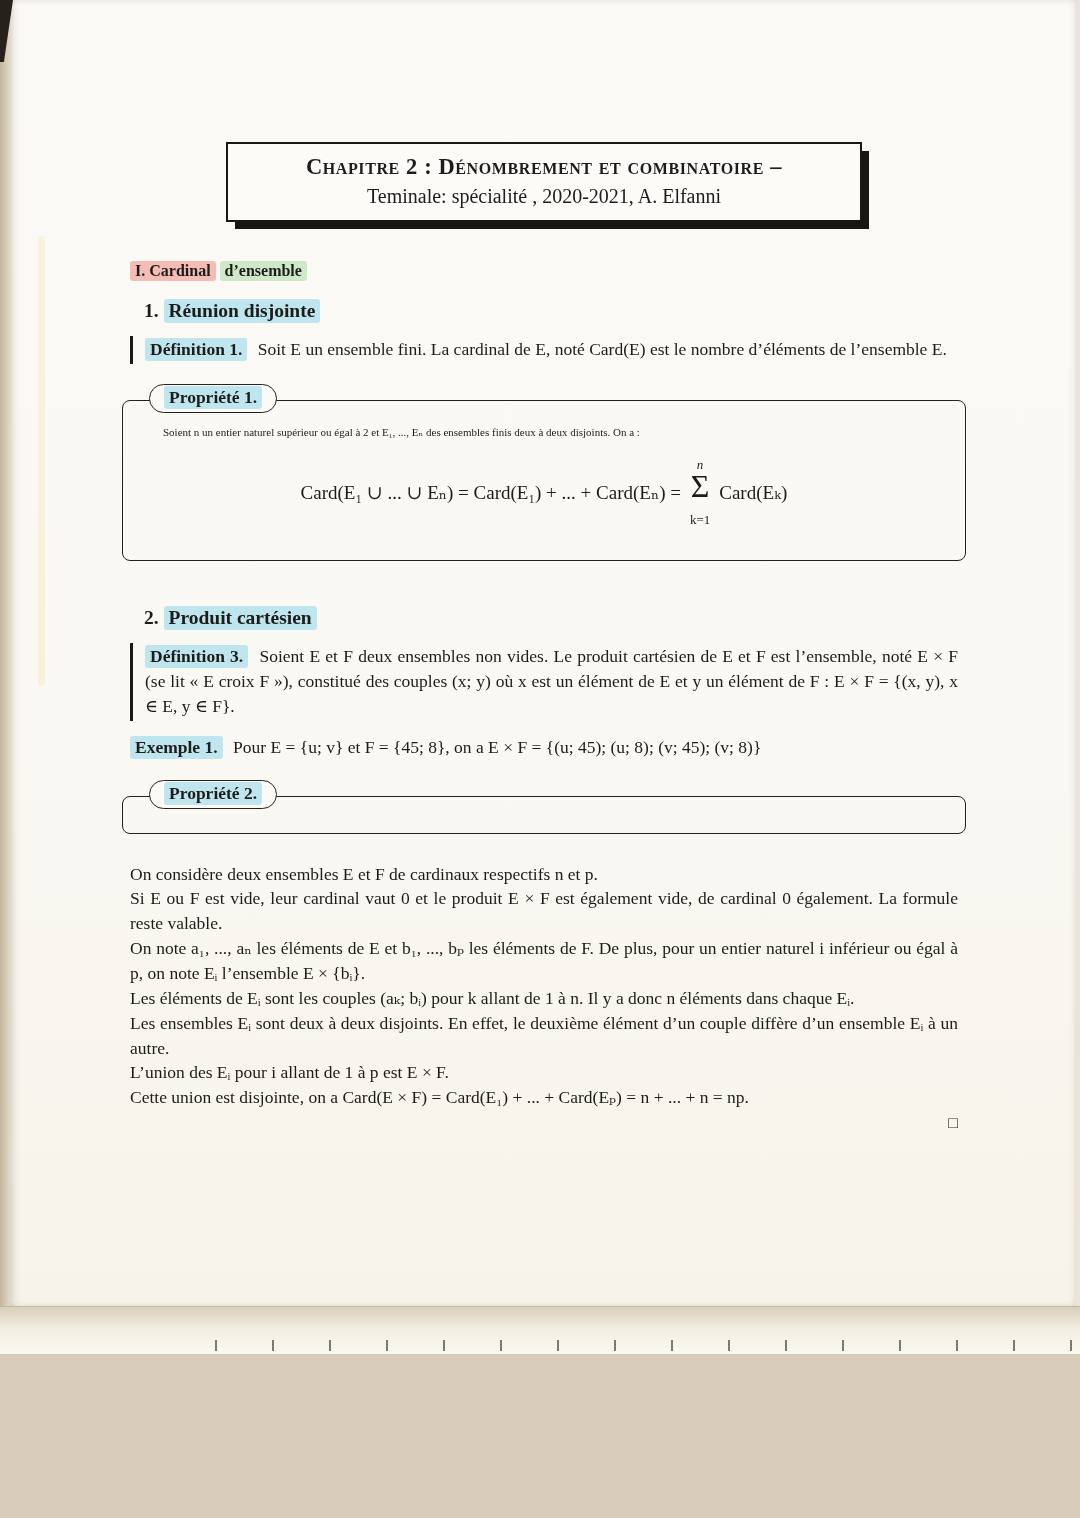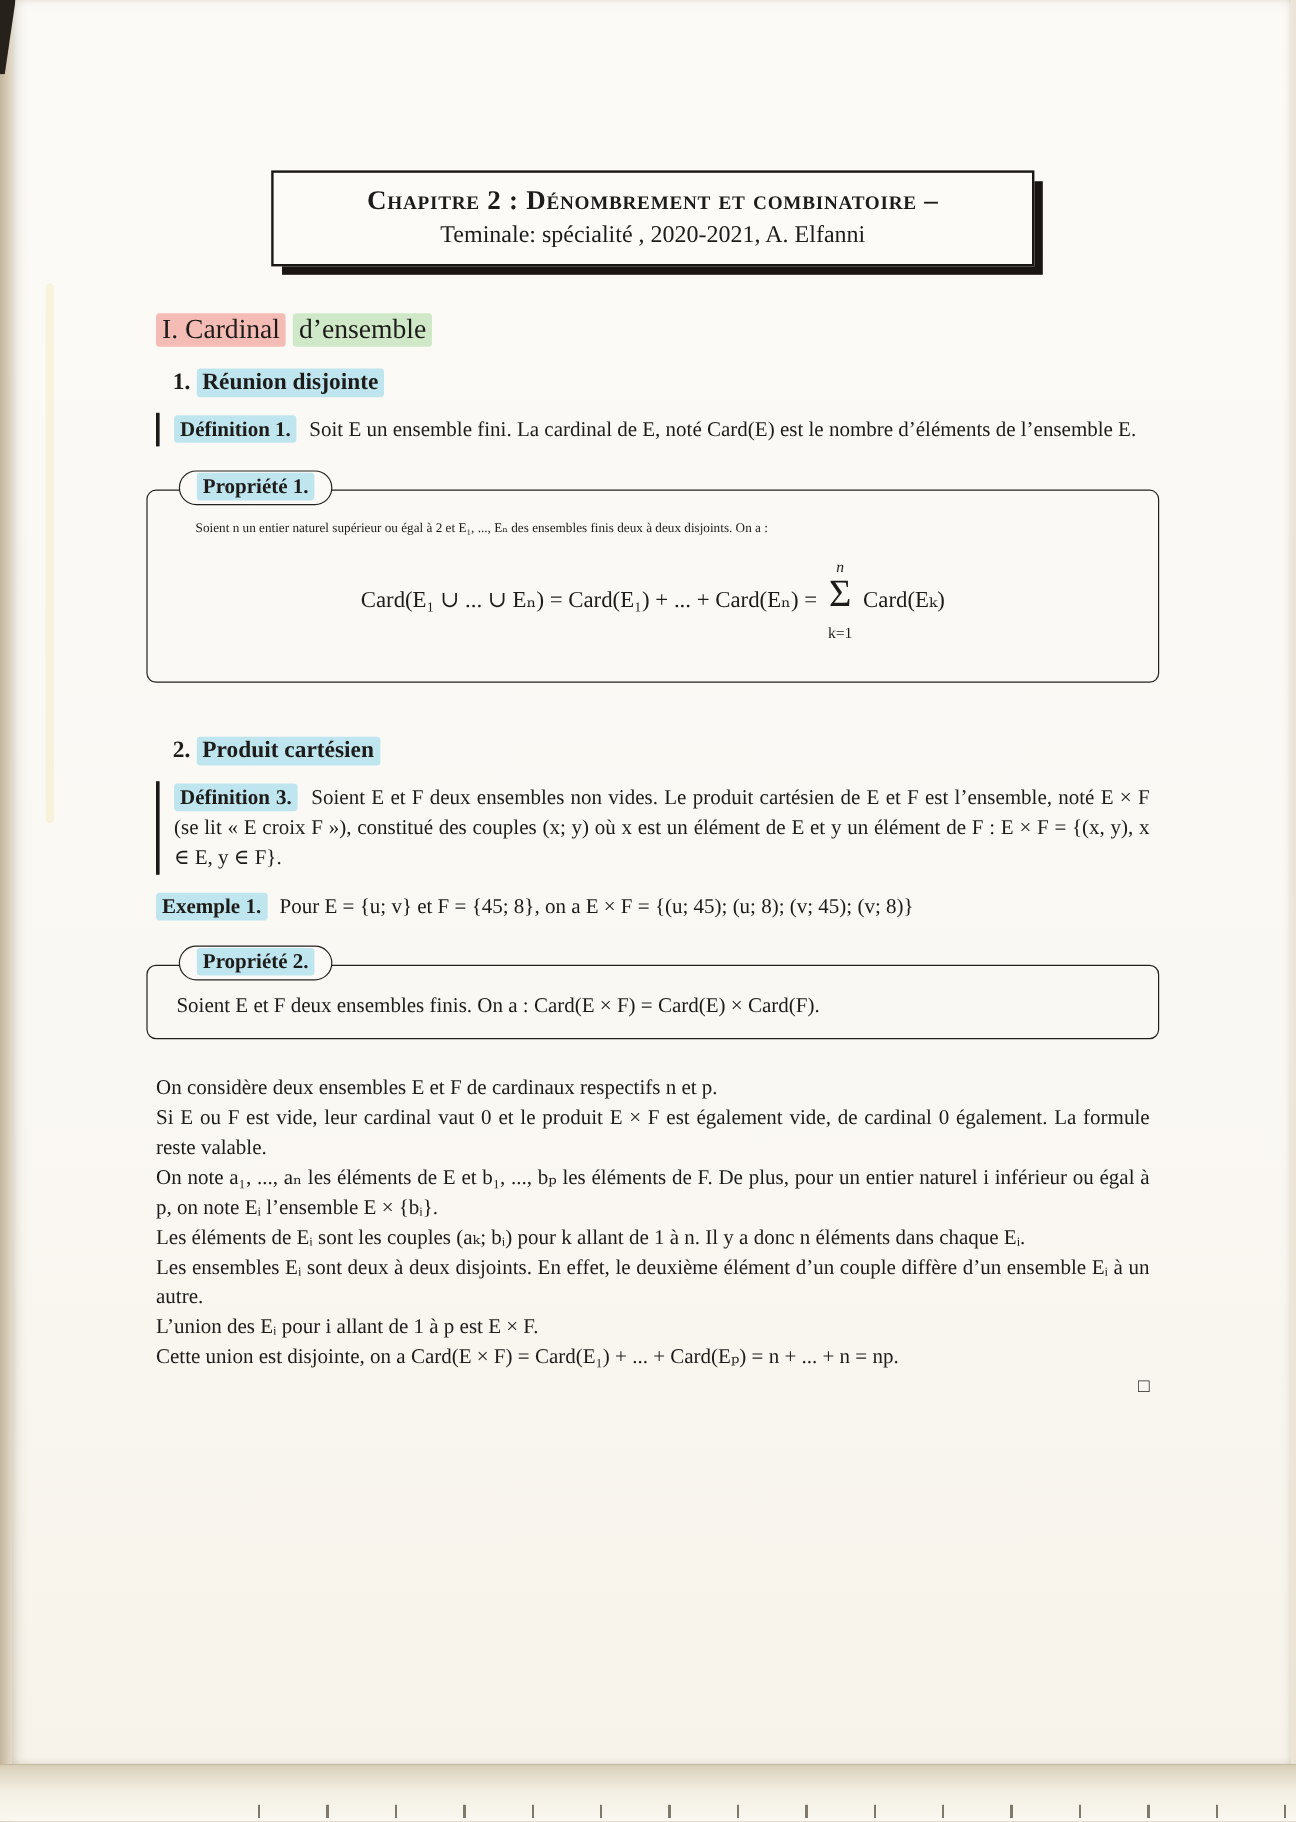--- a/index.html
+++ b/index.html
@@ -3,21 +3,21 @@
 <meta charset="utf-8">
 <style>
   * { margin:0; padding:0; box-sizing:border-box; }
   html,body { width:1080px; height:1518px; }
   body {
     font-family:"Liberation Serif","DejaVu Serif",serif;
     color:#1d1c1a;
     background:#d8cdbb;
   }
   .canvas {
-    position:relative; width:1080px; height:1518px; overflow:hidden;
+    position:relative; width:1080px; height:1354px; overflow:hidden;
     background:linear-gradient(90deg,#c3b59e 0,#e0d6c3 9px,#ece5d7 14px,#ece5d7 100%);
   }
   .page {
     position:absolute; left:10px; right:4px; top:0; bottom:48px;
     background:linear-gradient(180deg,#fbfaf6 0%,#faf8f3 60%,#f7f3ea 100%);
     box-shadow: inset 5px 0 12px -7px rgba(90,70,40,.5), inset -4px 0 10px -6px rgba(90,70,40,.28);
   }
   .content { position:relative; height:100%; padding:0 118px 0 120px; }
 
   
@@ -37,21 +37,21 @@
     border:2.5px solid #191714; box-shadow:8px 8px 0 -1px #181512;
     padding:10px 14px 12px; text-align:center; }
   .title-line1 { font-variant:small-caps; font-weight:700; font-size:22.5px; letter-spacing:.6px; }
   .title-line2 { font-size:20px; margin-top:5px; }
 
   
   .hl-pink  { background:var(--highlight-pink,#f4bcb4); padding:1px 5px 2px; border-radius:3px; }
   .hl-green { background:var(--highlight-green,#cfe9c8); padding:1px 5px 2px; border-radius:3px; }
   .hl-cyan  { background:var(--highlight-cyan,#bfe6ef); padding:1px 5px 2px; border-radius:3px; }
 
-  h1.sec { margin-top:40px; font-size:23px; font-weight:400; }
+  h1.sec { margin-top:40px; font-size:16px; font-weight:700; }
   h2.sub { margin-top:20px; margin-left:14px; font-size:19.5px; font-weight:700; }
   h2.sub.second { margin-top:46px; }
 
   .defblock { margin-top:14px; border-left:3.5px solid #1b1a18; padding:1px 0 2px 12px;
     font-size:17.5px; line-height:1.42; text-align:justify; }
   .defblock.tight { margin-top:16px; }
   .def-label { font-weight:700; margin-right:6px; }
 
   .propbox { position:relative; margin:36px -8px 0 -8px;
     border:1.8px solid #24221e; border-radius:8px; padding:24px 24px 34px; }
@@ -135,21 +135,20 @@
 
       <div class="exemple">
         <span class="ex-label hl-cyan">Exemple 1.</span>
         <span>Pour E = {u; v} et F = {45; 8}, on a E × F = {(u; 45); (u; 8); (v; 45); (v; 8)}</span>
       </div>
 
       <div class="propbox small">
         <div class="prop-tab">
           <span class="hl-cyan">Propriété 2.</span>
         </div>
-        <p class="prop-text">Soient E et F deux ensembles finis. On a : Card(E × F) = Card(E) × Card(F).</p>
       </div>
 
       <div class="preuve">
         <p>On considère deux ensembles E et F de cardinaux respectifs n et p.</p>
         <p>Si E ou F est vide, leur cardinal vaut 0 et le produit E × F est également vide, de cardinal 0 également. La formule reste valable.</p>
         <p>On note a₁, ..., aₙ les éléments de E et b₁, ..., bₚ les éléments de F. De plus, pour un entier naturel i inférieur ou égal à p, on note Eᵢ l’ensemble E × {bᵢ}.</p>
         <p>Les éléments de Eᵢ sont les couples (aₖ; bᵢ) pour k allant de 1 à n. Il y a donc n éléments dans chaque Eᵢ.</p>
         <p>Les ensembles Eᵢ sont deux à deux disjoints. En effet, le deuxième élément d’un couple diffère d’un ensemble Eᵢ à un autre.</p>
         <p>L’union des Eᵢ pour i allant de 1 à p est E × F.</p>
         <p>Cette union est disjointe, on a Card(E × F) = Card(E₁) + ... + Card(Eₚ) = n + ... + n = np.</p>

